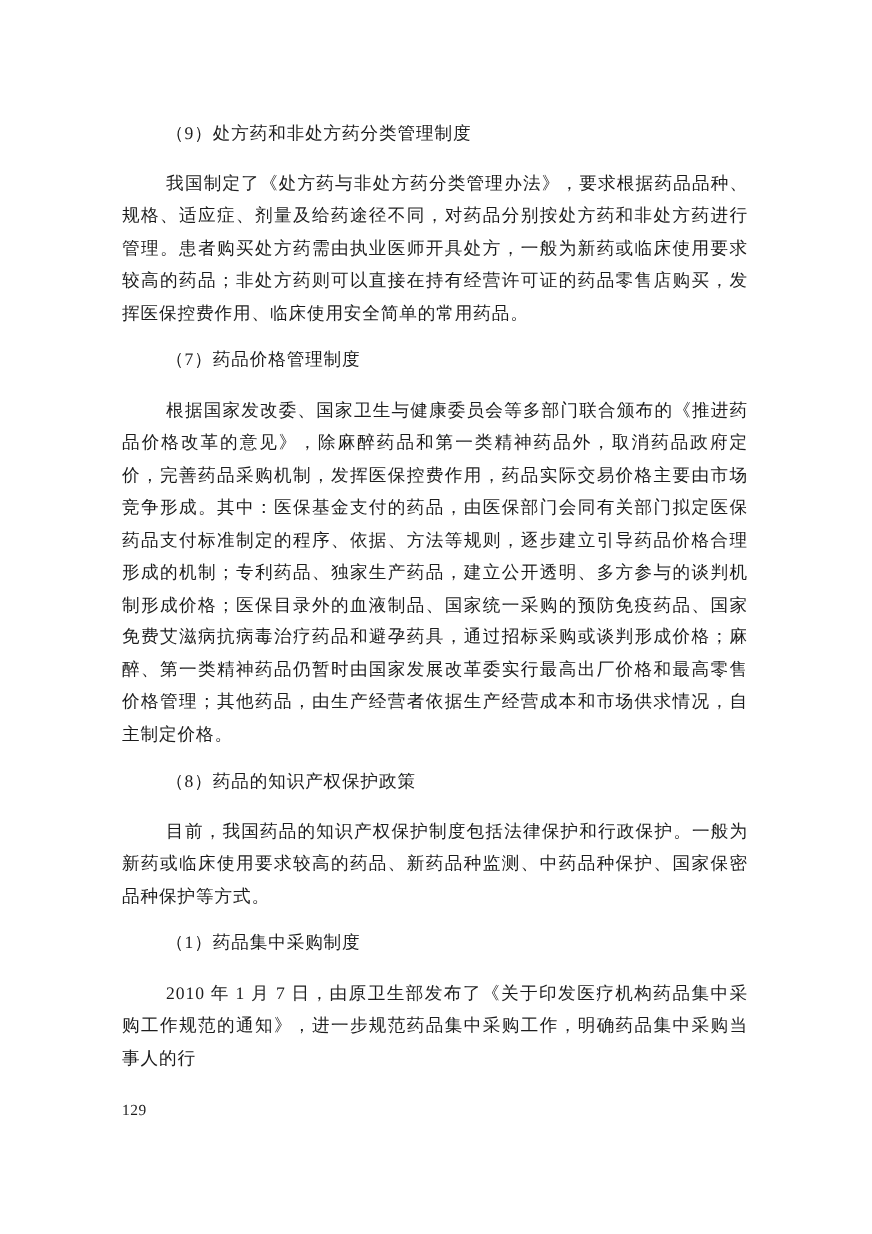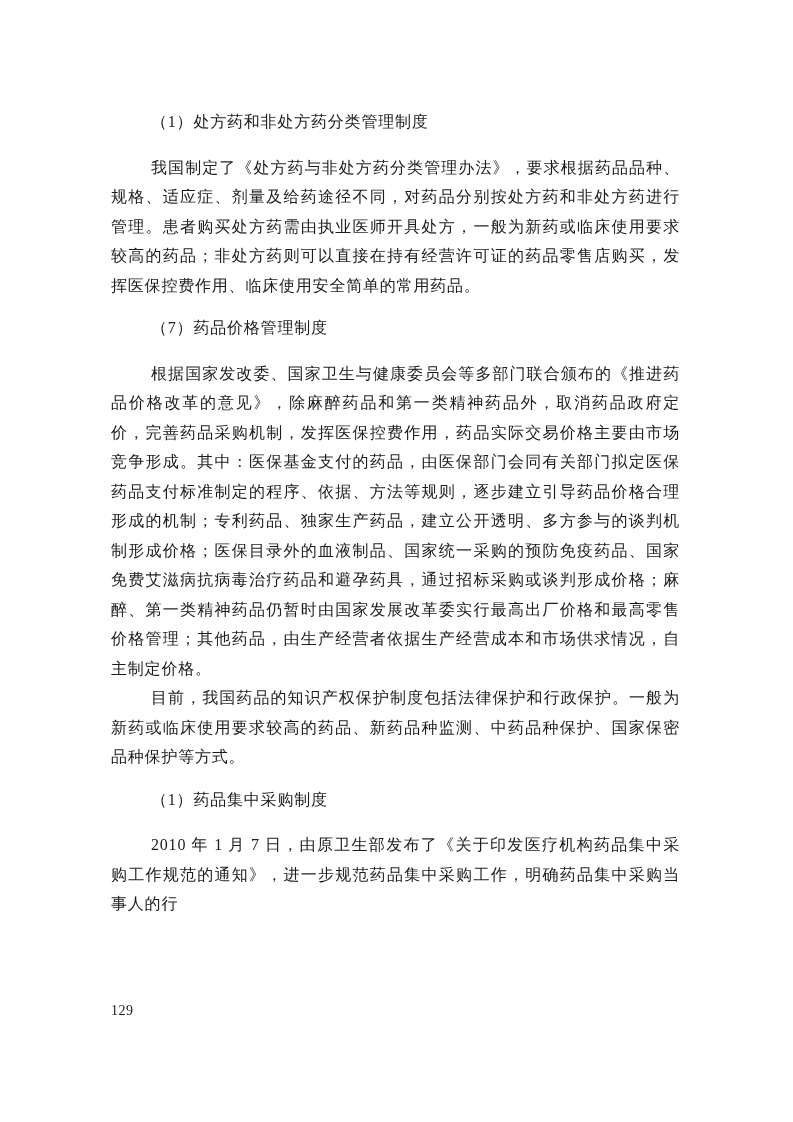--- a/index.html
+++ b/index.html
@@ -47,22 +47,23 @@
     font-size: 14px;
     line-height: 20px;
     letter-spacing: 0.5px;
   }
 </style>
 </head>
 <body>
 
 <div class="page">
   <div class="doc-content" id="doc-content">
-      <h3 class="heading">（1）处方药和非处方药分类管理制度</h3>
+      <h3 class="heading">（9）处方药和非处方药分类管理制度</h3>
       <p class="paragraph">我国制定了《处方药与非处方药分类管理办法》，要求根据药品品种、规格、适应症、剂量及给药途径不同，对药品分别按处方药和非处方药进行管理。患者购买处方药需由执业医师开具处方，一般为新药或临床使用要求较高的药品；非处方药则可以直接在持有经营许可证的药品零售店购买，发挥医保控费作用、临床使用安全简单的常用药品。</p>
       <h3 class="heading">（7）药品价格管理制度</h3>
       <p class="paragraph">根据国家发改委、国家卫生与健康委员会等多部门联合颁布的《推进药品价格改革的意见》，除麻醉药品和第一类精神药品外，取消药品政府定价，完善药品采购机制，发挥医保控费作用，药品实际交易价格主要由市场竞争形成。其中：医保基金支付的药品，由医保部门会同有关部门拟定医保药品支付标准制定的程序、依据、方法等规则，逐步建立引导药品价格合理形成的机制；专利药品、独家生产药品，建立公开透明、多方参与的谈判机制形成价格；医保目录外的血液制品、国家统一采购的预防免疫药品、国家免费艾滋病抗病毒治疗药品和避孕药具，通过招标采购或谈判形成价格；麻醉、第一类精神药品仍暂时由国家发展改革委实行最高出厂价格和最高零售价格管理；其他药品，由生产经营者依据生产经营成本和市场供求情况，自主制定价格。</p>
+      <h3 class="heading">（8）药品的知识产权保护政策</h3>
       <p class="paragraph">目前，我国药品的知识产权保护制度包括法律保护和行政保护。一般为新药或临床使用要求较高的药品、新药品种监测、中药品种保护、国家保密品种保护等方式。</p>
       <h3 class="heading">（1）药品集中采购制度</h3>
       <p class="paragraph">2010 年 1 月 7 日，由原卫生部发布了《关于印发医疗机构药品集中采购工作规范的通知》，进一步规范药品集中采购工作，明确药品集中采购当事人的行</p>
     </div>
   <div class="page-number">129</div>
 </div>
 
 </body></html>

